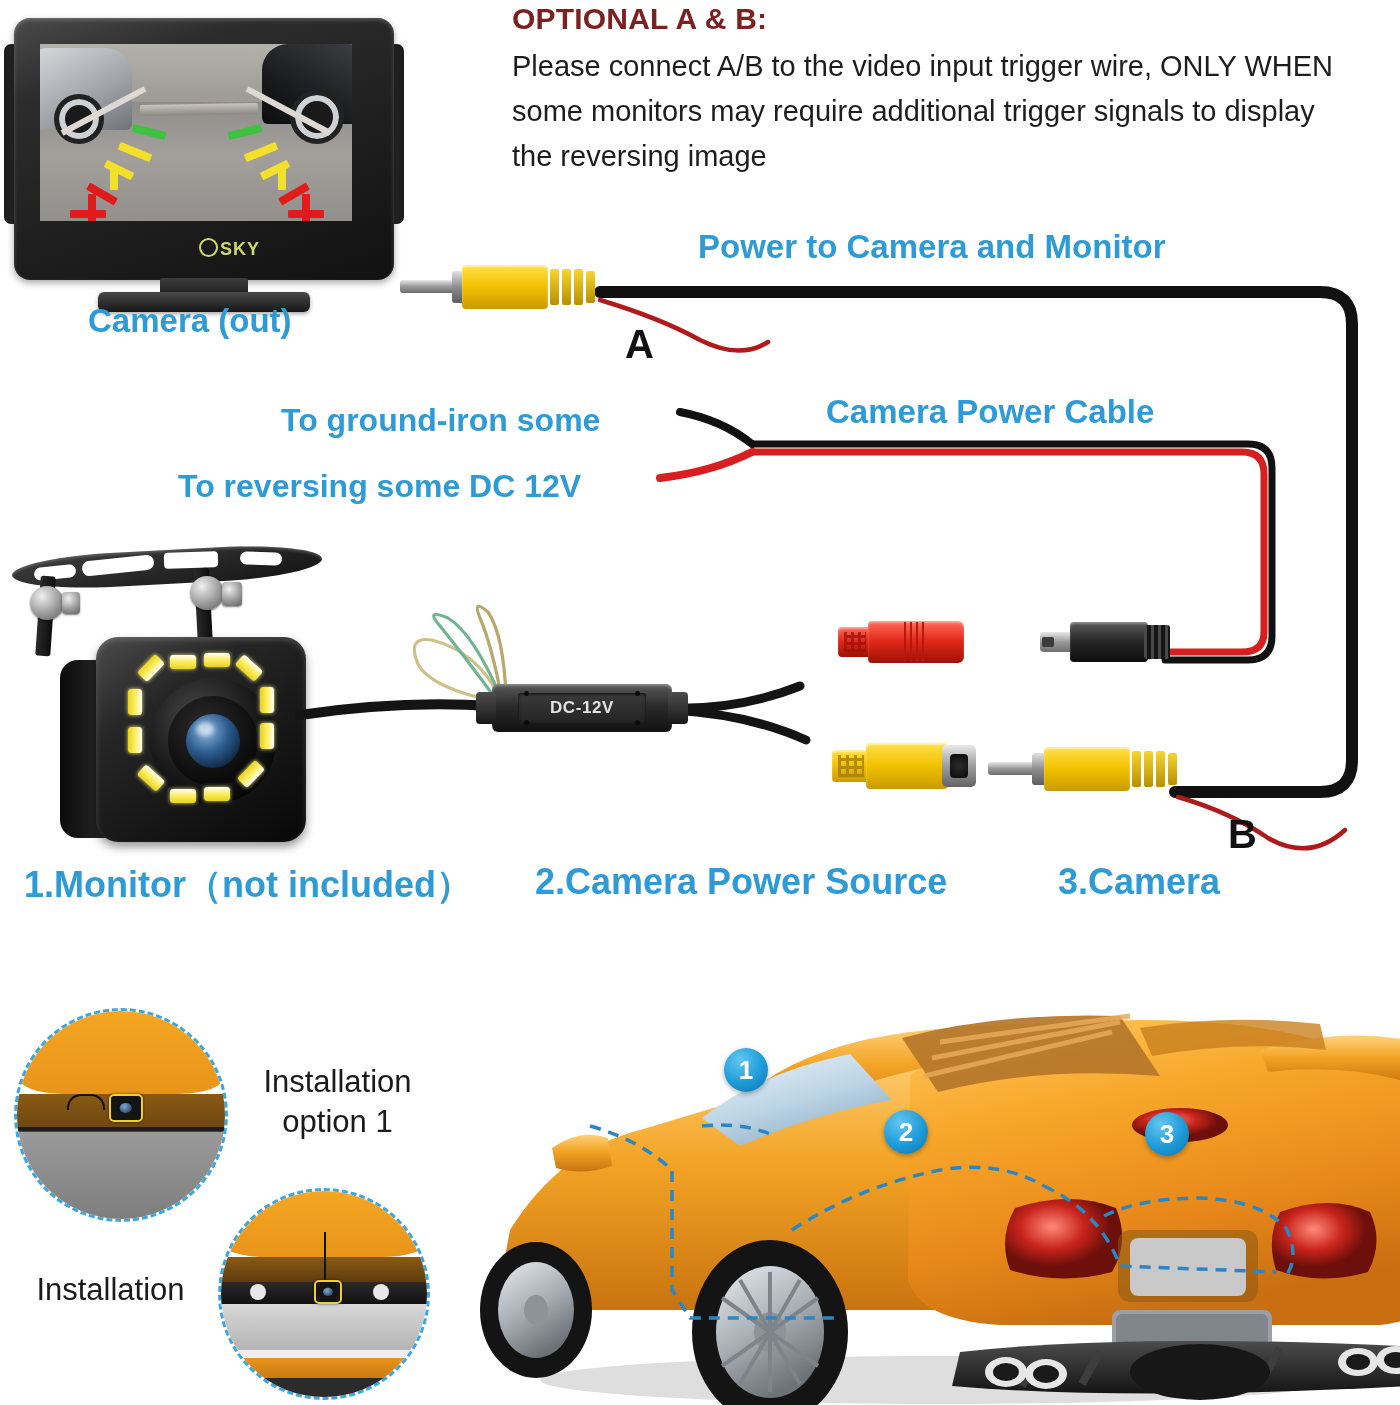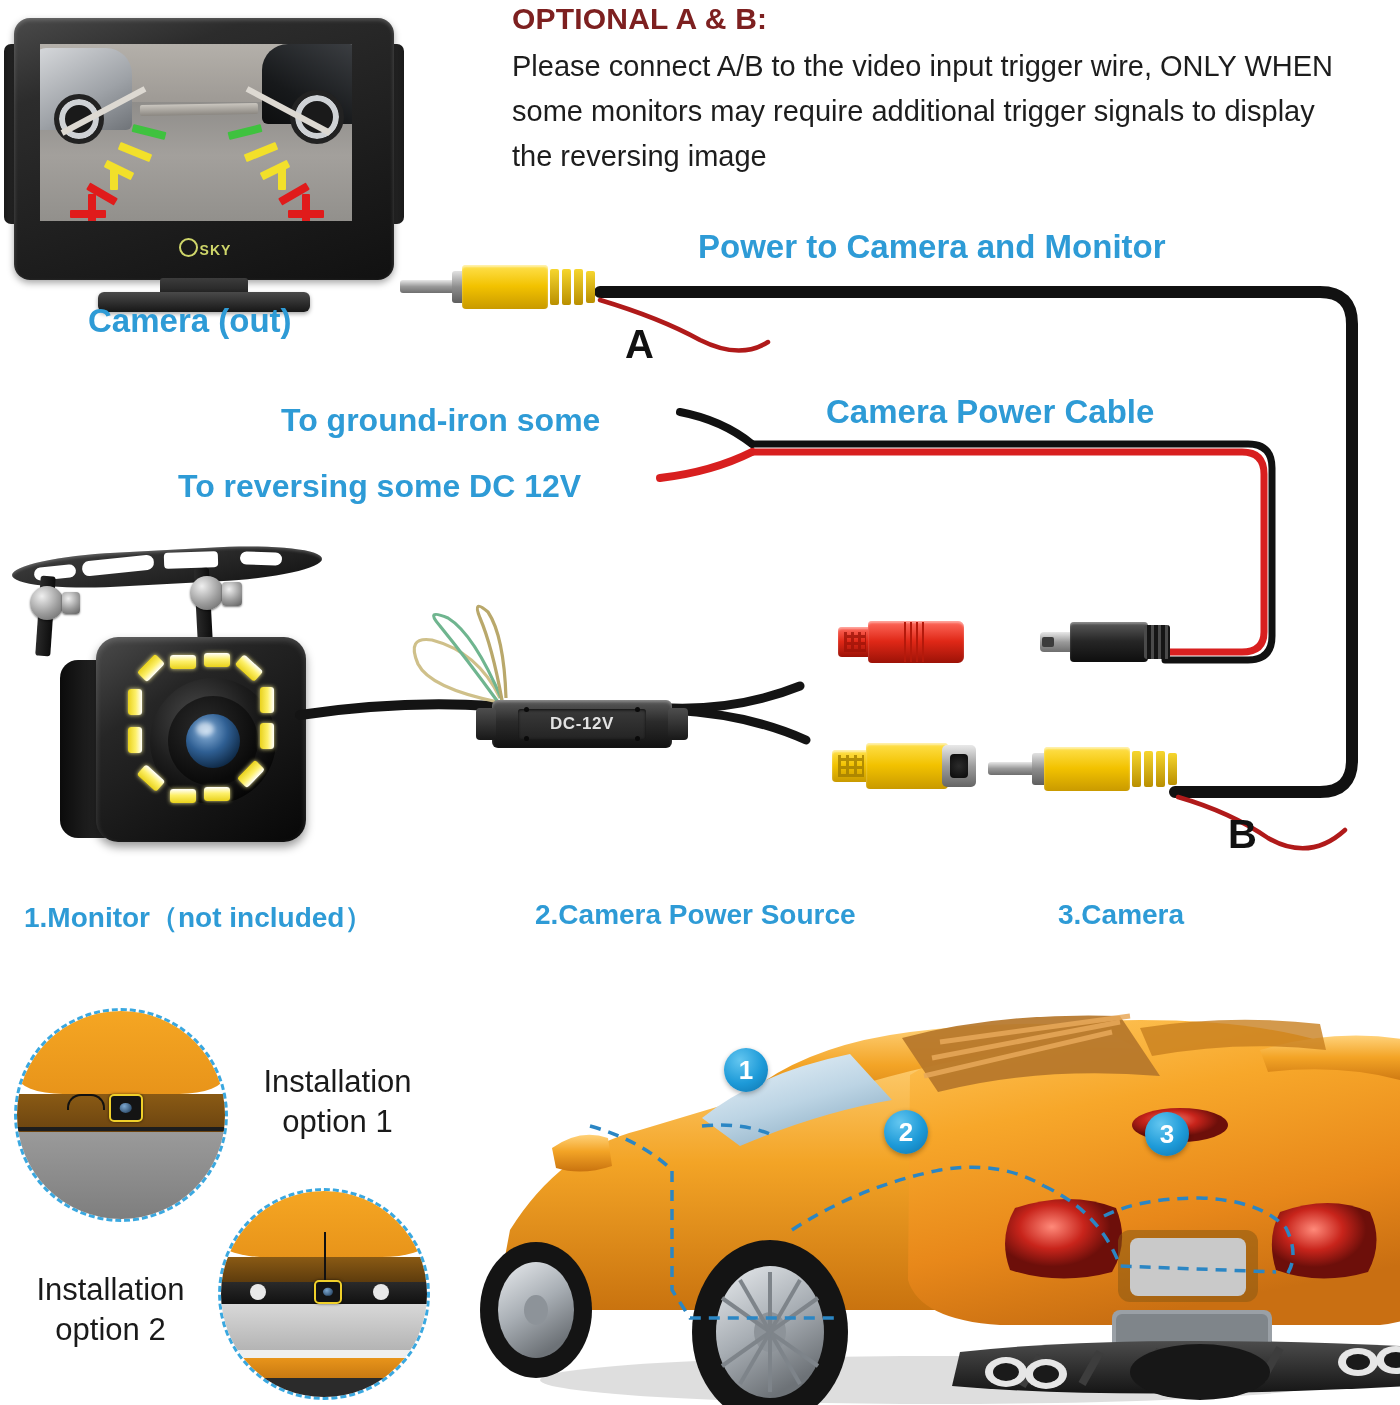--- a/index.html
+++ b/index.html
@@ -13,21 +13,21 @@
   .opt-body{left:512px;top:44px;width:845px;font-size:29px;color:#1d1d1d;
             line-height:45px;}
   .blue{color:#2e9bd6;font-weight:700;}
   .lbl-video{left:88px;top:302px;font-size:33px;}
   .lbl-link{left:698px;top:228px;font-size:33px;}
   .lbl-ground{left:281px;top:402px;font-size:32px;}
   .lbl-rev{left:178px;top:468px;font-size:32px;}
   .lbl-power{left:826px;top:393px;font-size:33px;}
   .lbl-A{left:625px;top:322px;font-size:40px;font-weight:800;color:#111;}
   .lbl-B{left:1228px;top:812px;font-size:40px;font-weight:800;color:#111;}
-  .legend{top:899px;font-size:28px;}
+  .legend{top:861px;font-size:36px;}
   .lg1{left:24px;} .lg2{left:535px;} .lg3{left:1058px;}
   .inst{font-size:31px;color:#1a1a1a;line-height:40px;text-align:center;}
   .inst1{left:240px;top:1062px;width:195px;}
   .inst2{left:8px;top:1270px;width:205px;}
 
   
   .mon-body{left:14px;top:18px;width:380px;height:262px;border-radius:16px;
     background:linear-gradient(160deg,#4a4a4a 0%,#2c2c2c 22%,#1b1b1b 70%,#111 100%);
     box-shadow:inset 0 2px 4px rgba(255,255,255,.22),0 3px 7px rgba(0,0,0,.35);}
   .mon-wingL{left:4px;top:44px;width:26px;height:180px;border-radius:7px 0 0 7px;
@@ -35,21 +35,21 @@
   .mon-wingR{left:378px;top:44px;width:26px;height:180px;border-radius:0 7px 7px 0;
     background:linear-gradient(270deg,#1a1a1a,#3a3a3a);}
   .mon-screen{left:40px;top:44px;width:312px;height:177px;overflow:hidden;
     background:#8d8d8d;box-shadow:inset 0 0 7px rgba(0,0,0,.75);}
   .mon-stand-n{left:160px;top:278px;width:88px;height:20px;
     background:linear-gradient(180deg,#3c3c3c,#1c1c1c);border-radius:3px;}
   .mon-foot{left:98px;top:292px;width:212px;height:20px;border-radius:6px;
     background:linear-gradient(180deg,#4a4a4a,#171717);
     box-shadow:0 2px 4px rgba(0,0,0,.35);}
   .mon-logo{left:150px;top:238px;width:110px;height:24px;color:#cfd66a;
-    font-size:14px;font-weight:700;letter-spacing:1px;text-align:center;}
+    font-size:18px;font-weight:700;letter-spacing:1px;text-align:right;}
   .mon-logo .ring{display:inline-block;width:15px;height:15px;border-radius:50%;
     border:2.5px solid #cfd66a;vertical-align:-2px;margin-right:2px;}
 
   
   .sc-ground{position:absolute;left:0;top:58px;width:312px;height:119px;
     background:linear-gradient(180deg,#8f8d8a,#a3a09c 45%,#92908c);}
   .sc-wall{position:absolute;left:0;top:0;width:312px;height:60px;
     background:linear-gradient(180deg,#b4b0aa,#9d9994);}
   .sc-carL{position:absolute;left:-6px;top:4px;width:98px;height:82px;
     background:linear-gradient(150deg,#d7d9dc,#9ea2a7 60%,#6f7378);
@@ -101,21 +101,21 @@
     background:radial-gradient(circle at 38% 32%,#8fb6dd,#2f5f93 42%,#0c2540 80%,#030a14);}
   .lens-gl{left:196px;top:722px;width:18px;height:14px;border-radius:50%;
     background:rgba(255,255,255,.55);filter:blur(2px);}
   .led{position:absolute;width:26px;height:14px;border-radius:3px;
     background:linear-gradient(180deg,#ffffff,#fdf06a 45%,#e9d21c);
     box-shadow:0 0 4px rgba(255,245,150,.9);}
   .brk{position:absolute;background:linear-gradient(170deg,#3d3d3d,#141414);}
   .screw{position:absolute;border-radius:50%;
     background:radial-gradient(circle at 35% 30%,#efefef,#9a9a9a 55%,#5d5d5d);
     box-shadow:0 1px 2px rgba(0,0,0,.5);}
-  .dcmod{left:492px;top:700px;width:180px;height:48px;border-radius:6px;
+  .dcmod{left:492px;top:684px;width:180px;height:48px;border-radius:6px;
     background:linear-gradient(180deg,#5a5a5a,#2b2b2b 45%,#111);
     box-shadow:inset 0 2px 3px rgba(255,255,255,.3);}
   .dcmod-in{position:absolute;left:26px;top:9px;width:128px;height:30px;border-radius:3px;
     background:linear-gradient(180deg,#3a3a3a,#242424);
     box-shadow:inset 0 1px 3px rgba(0,0,0,.8);}
   .dcmod-txt{position:absolute;left:0;top:5px;width:128px;text-align:center;
     color:#e2e2e2;font-size:17px;font-weight:700;letter-spacing:.6px;}
   .dcscrew{position:absolute;width:5px;height:5px;border-radius:50%;background:#0a0a0a;}
 
   
@@ -323,21 +323,20 @@
   <div class="ins-strip" style="top:77%;height:4%;background:#efefef;"></div>
   <div class="ins-strip" style="top:81%;height:10%;background:linear-gradient(180deg,#e8941a,#c97a12);"></div>
   <div class="ins-strip" style="top:91%;height:9%;background:#2b2b2b;"></div>
   <div class="minicam" style="left:45%;top:43%;width:24px;height:20px;"></div>
   <div class="abs" style="left:14%;top:45%;width:16px;height:16px;border-radius:50%;background:#e8e8e8;"></div>
   <div class="abs" style="left:74%;top:45%;width:16px;height:16px;border-radius:50%;background:#e8e8e8;"></div>
   <div class="abs" style="left:50%;top:20%;width:2px;height:48px;background:#111;"></div>
 </div>
 <div class="inst abs inst2">
   <div>Installation</div>
-  <div>option 2</div>
 </div>
 
 <svg class="abs" style="left:440px;top:980px;width:960px;height:425px;">
   <defs>
     <linearGradient id="cgBody" x1="0" y1="0" x2="0.35" y2="1">
       <stop offset="0%" stop-color="#ffc85e"></stop>
       <stop offset="35%" stop-color="#f7a72a"></stop>
       <stop offset="72%" stop-color="#e8881a"></stop>
       <stop offset="100%" stop-color="#c96f12"></stop>
     </linearGradient>

